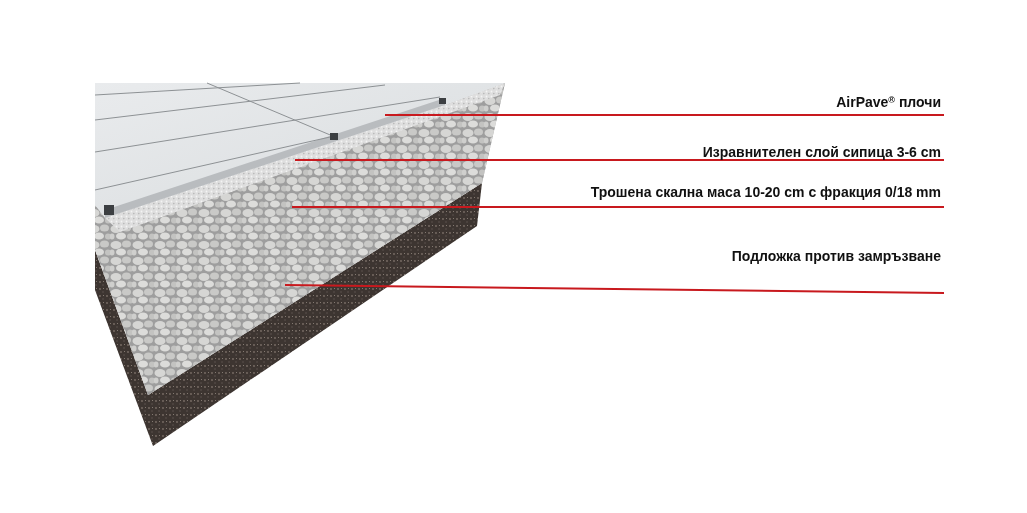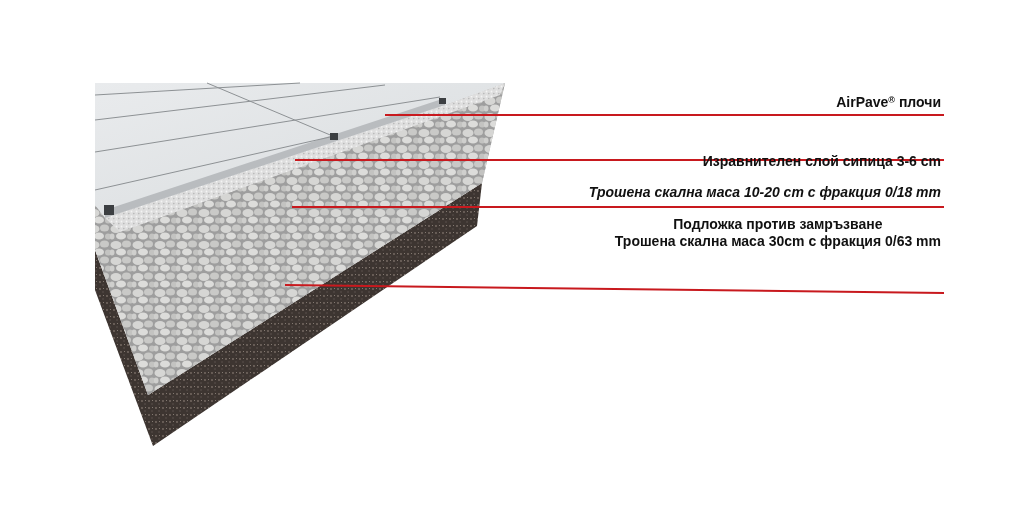--- a/index.html
+++ b/index.html
@@ -77,18 +77,17 @@
     <line x1="385" y1="115" x2="944" y2="115"></line>
     <line x1="295" y1="160" x2="944" y2="160"></line>
     <line x1="292" y1="207" x2="944" y2="207"></line>
     <line x1="285" y1="285" x2="944" y2="293"></line>
   </g>
 </svg>
 
 <div class="label" style="top:94px;">
   <span>AirPave</span><sup>®</sup><span> плочи</span>
 </div>
-<div class="label" style="top:153px;margin-left:44px;">Изравнителен слой сипица 3-6 cm</div>
-<div class="label" style="top:184px;font-style:italic;">Трошена скална маса 10-20 cm с фракция 0/18 mm</div>
-<div class="label" style="top:216px;">
+<div class="label" style="top:144px;margin-left:44px;">Изравнителен слой сипица 3-6 cm</div>
+<div class="label" style="top:184px;">Трошена скална маса 10-20 cm с фракция 0/18 mm</div>
+<div class="label" style="top:248px;">
   <div>Подложка против замръзване</div>
-  <div>Трошена скална маса 30cm с фракция 0/63 mm</div>
 </div>
 
 </body></html>

